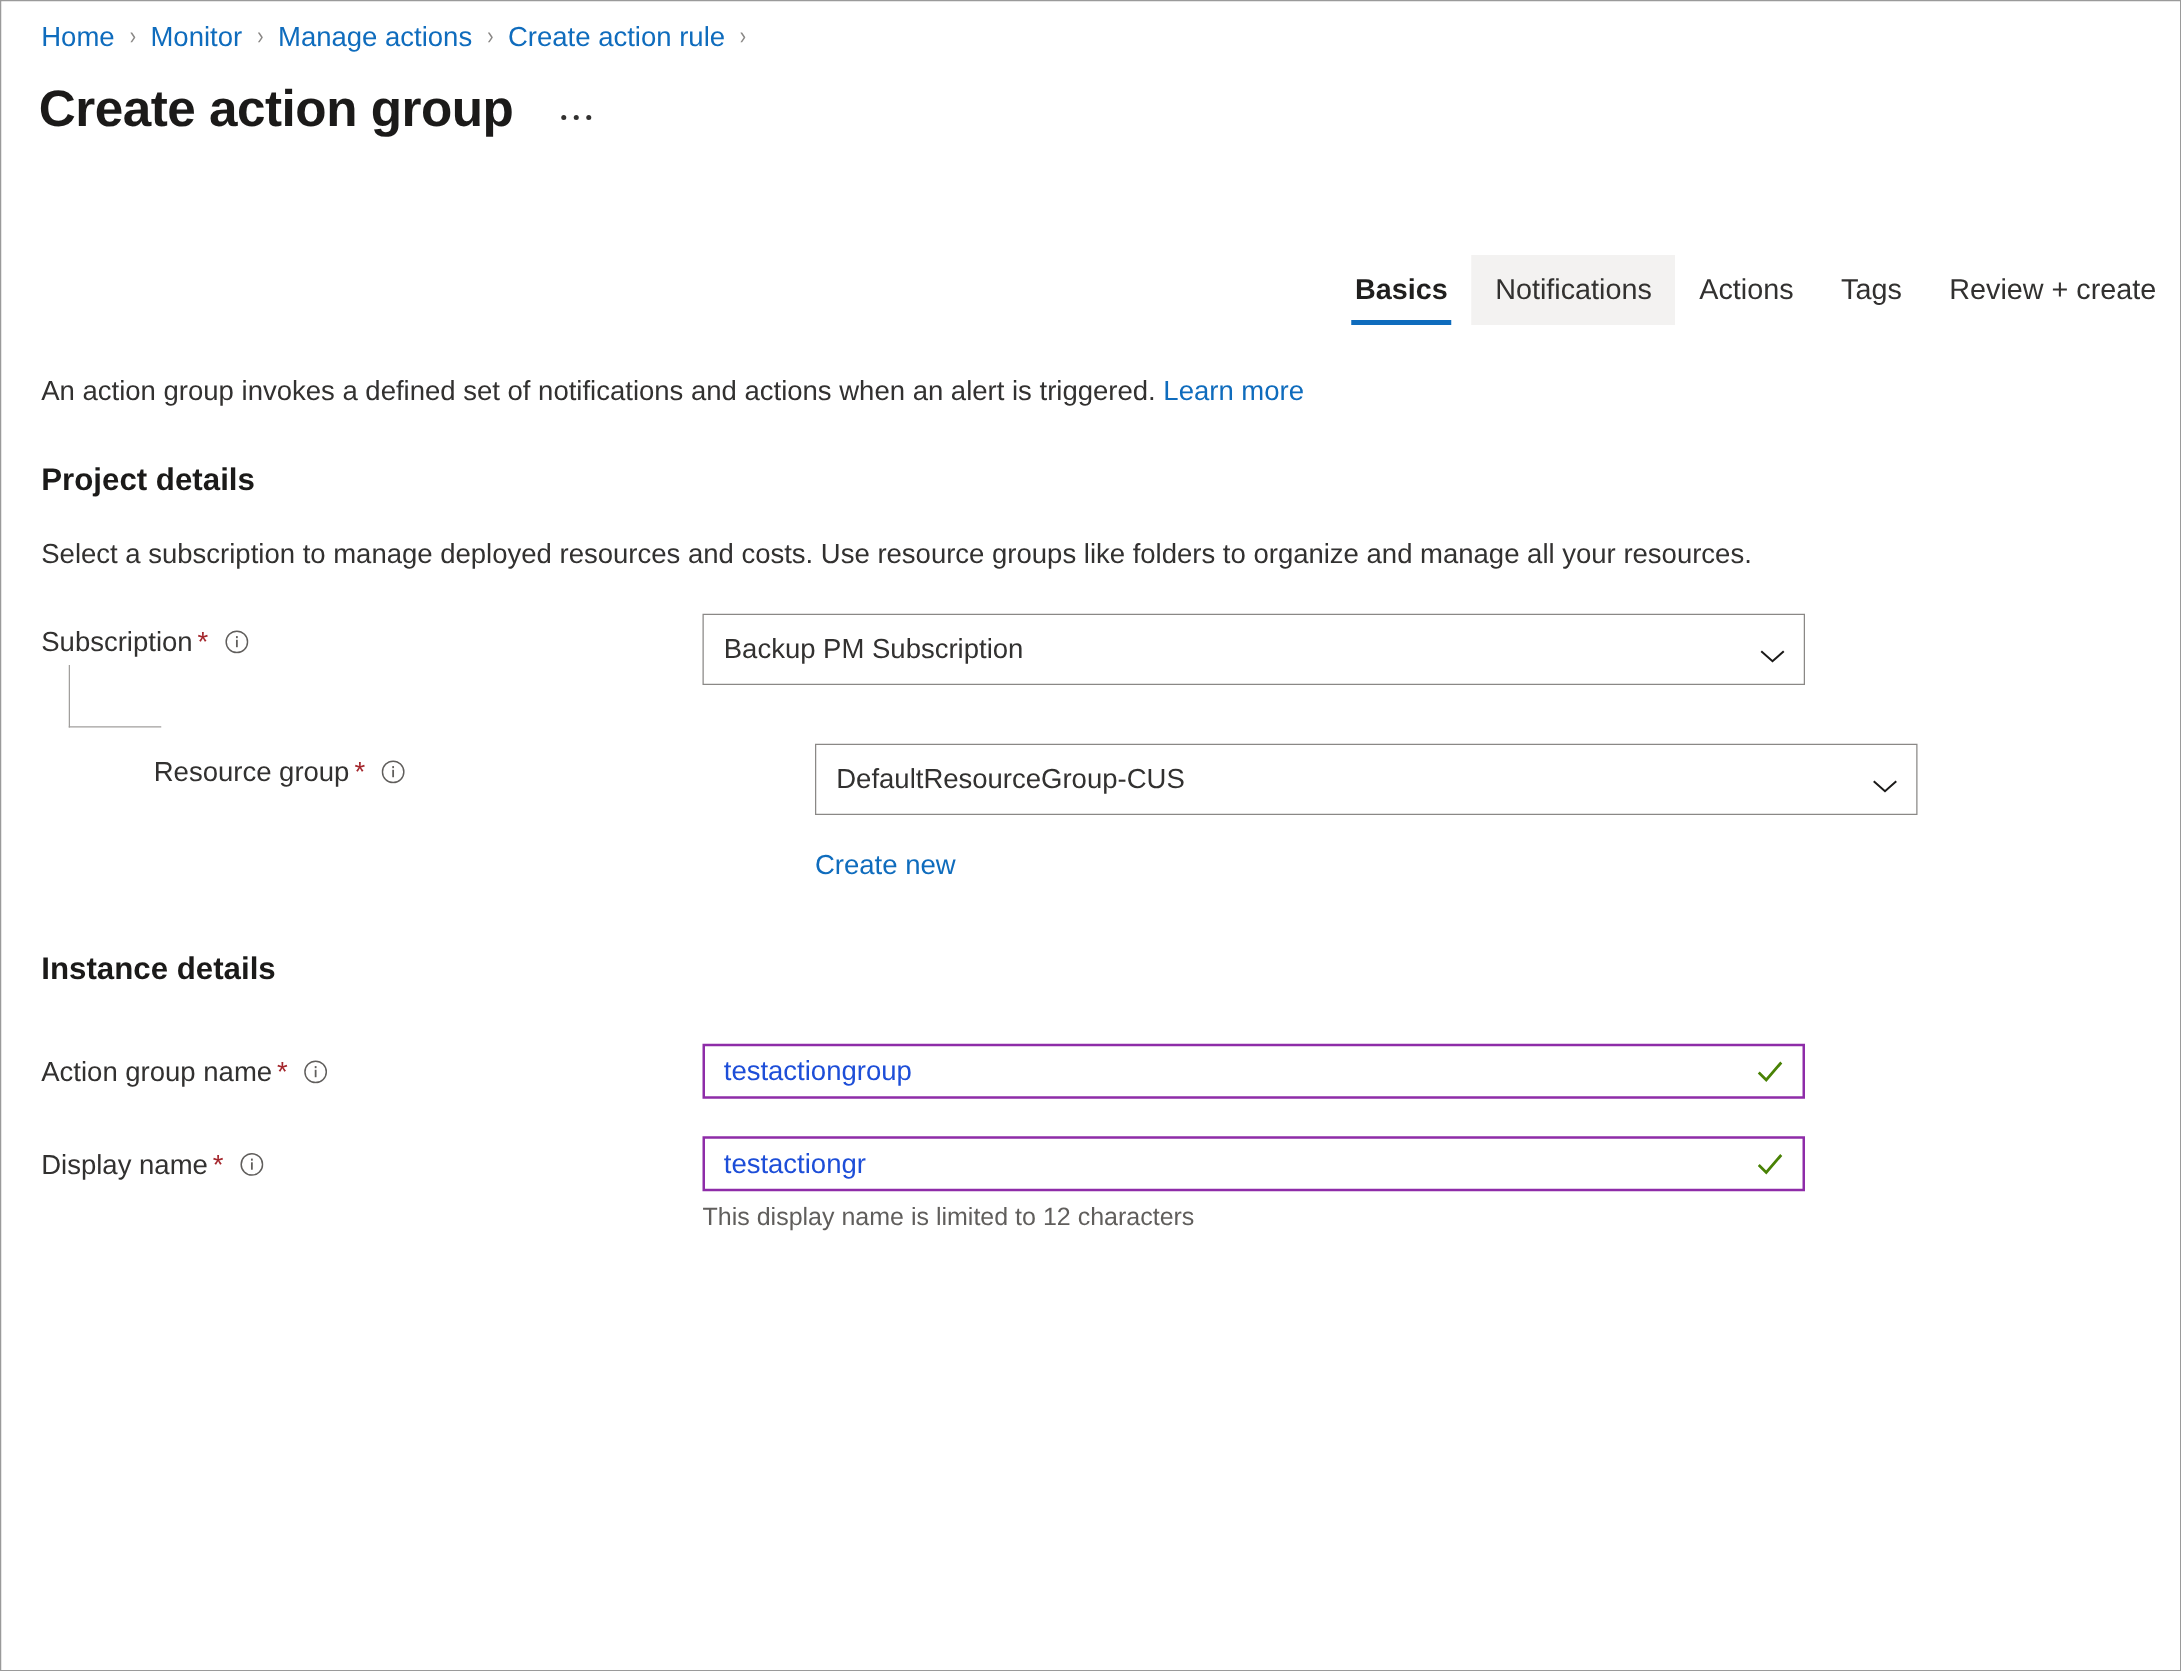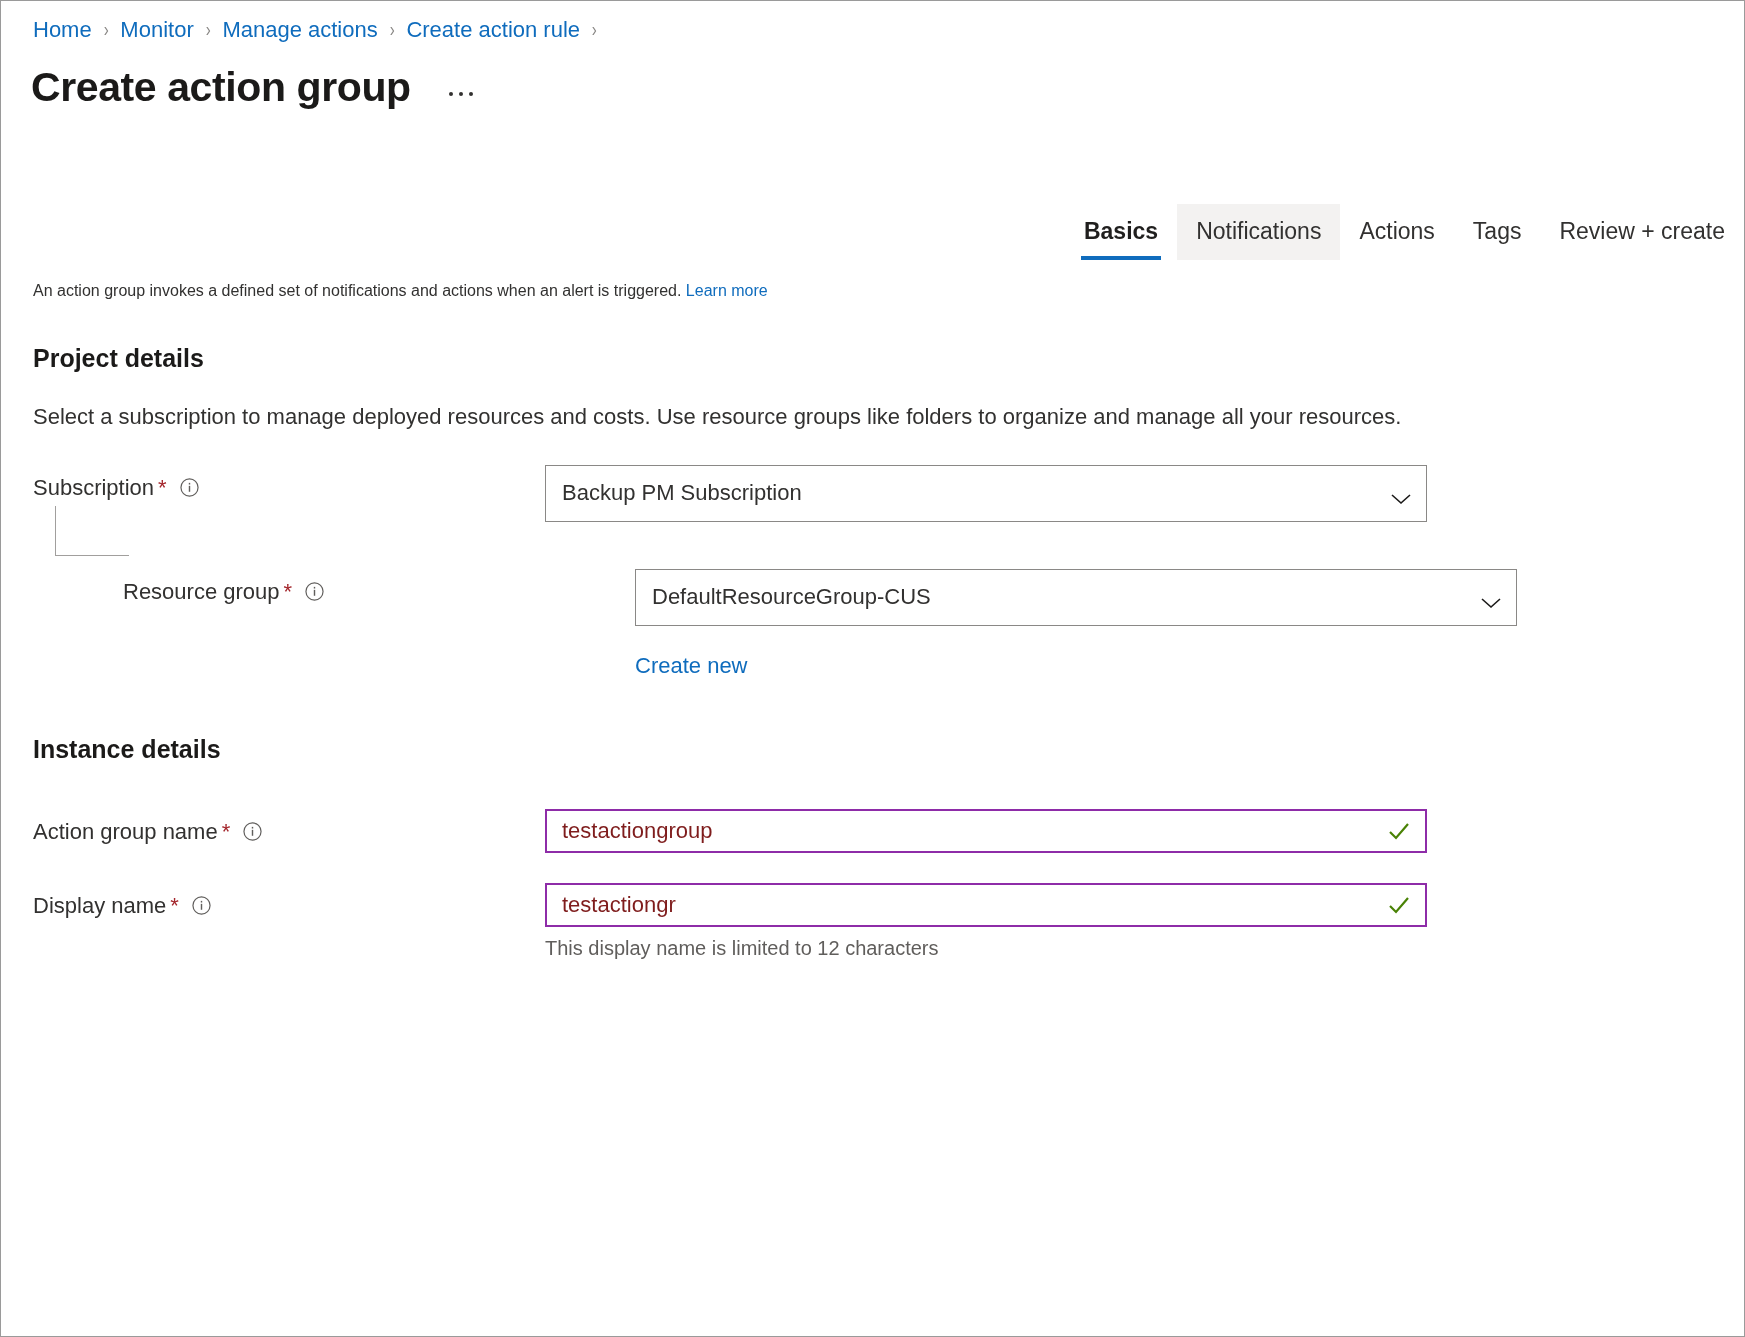--- a/index.html
+++ b/index.html
@@ -98,22 +98,22 @@
     right: 16px;
     bottom: 0;
     height: 4px;
     background: #0f6cbd;
   }
 
   
   .content { padding: 0 0 0 32px; }
 
   .intro {
-    margin-top: 20px;
-    font-size: 16px;
+    margin-top: 38px;
+    font-size: 22px;
     color: #323130;
     line-height: 1.35;
   }
   .link {
     color: #0f6cbd;
     cursor: pointer;
   }
 
   .section-head {
     font-size: 25px;
@@ -128,20 +128,21 @@
     color: #323130;
     line-height: 1.45;
     max-width: 1390px;
   }
 
   
   .form-row {
     display: flex;
     align-items: flex-start;
     margin-top: 32px;
+    gap: 17px;
   }
   .label-col {
     width: 512px;
     flex: none;
     position: relative;
     display: flex;
     align-items: center;
     height: 46px;
   }
   .label-txt {
@@ -194,21 +195,21 @@
     position: relative;
     box-sizing: border-box;
     width: 882px;
     height: 44px;
     border: 2px solid #8e2ca8;
     background: #ffffff;
     display: flex;
     align-items: center;
     padding: 0 48px 0 15px;
     font-size: 22px;
-    color: #7f1d1d;
+    color: #1d4ed8;
     text-align: center;
   }
   .azinput .val { outline: none; }
   .check {
     position: absolute;
     right: 14px;
     top: 50%;
     transform: translateY(-50%);
     width: 24px;
     height: 24px;

